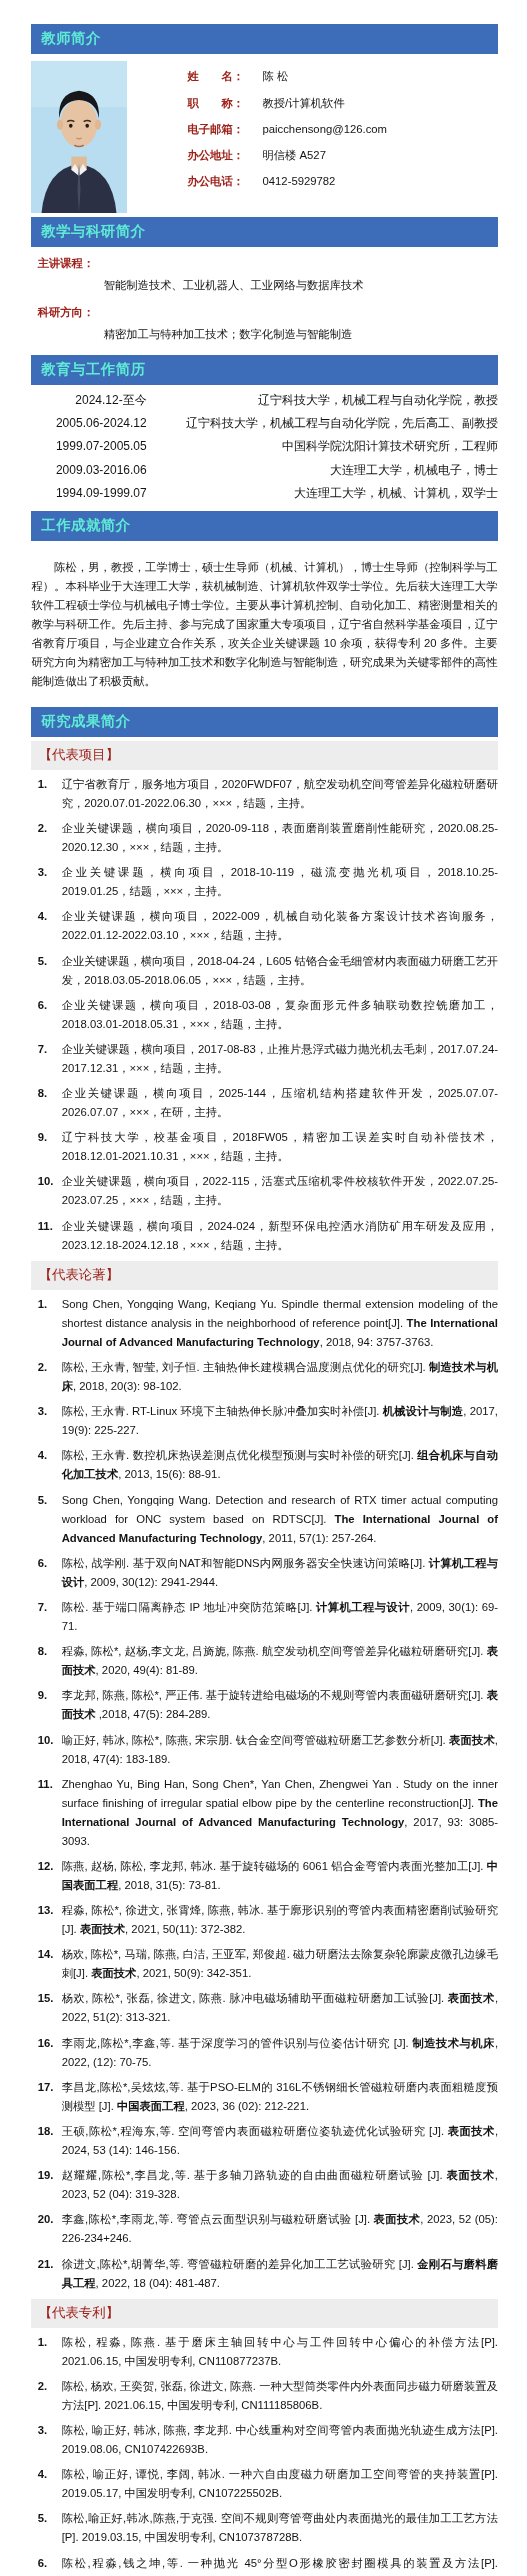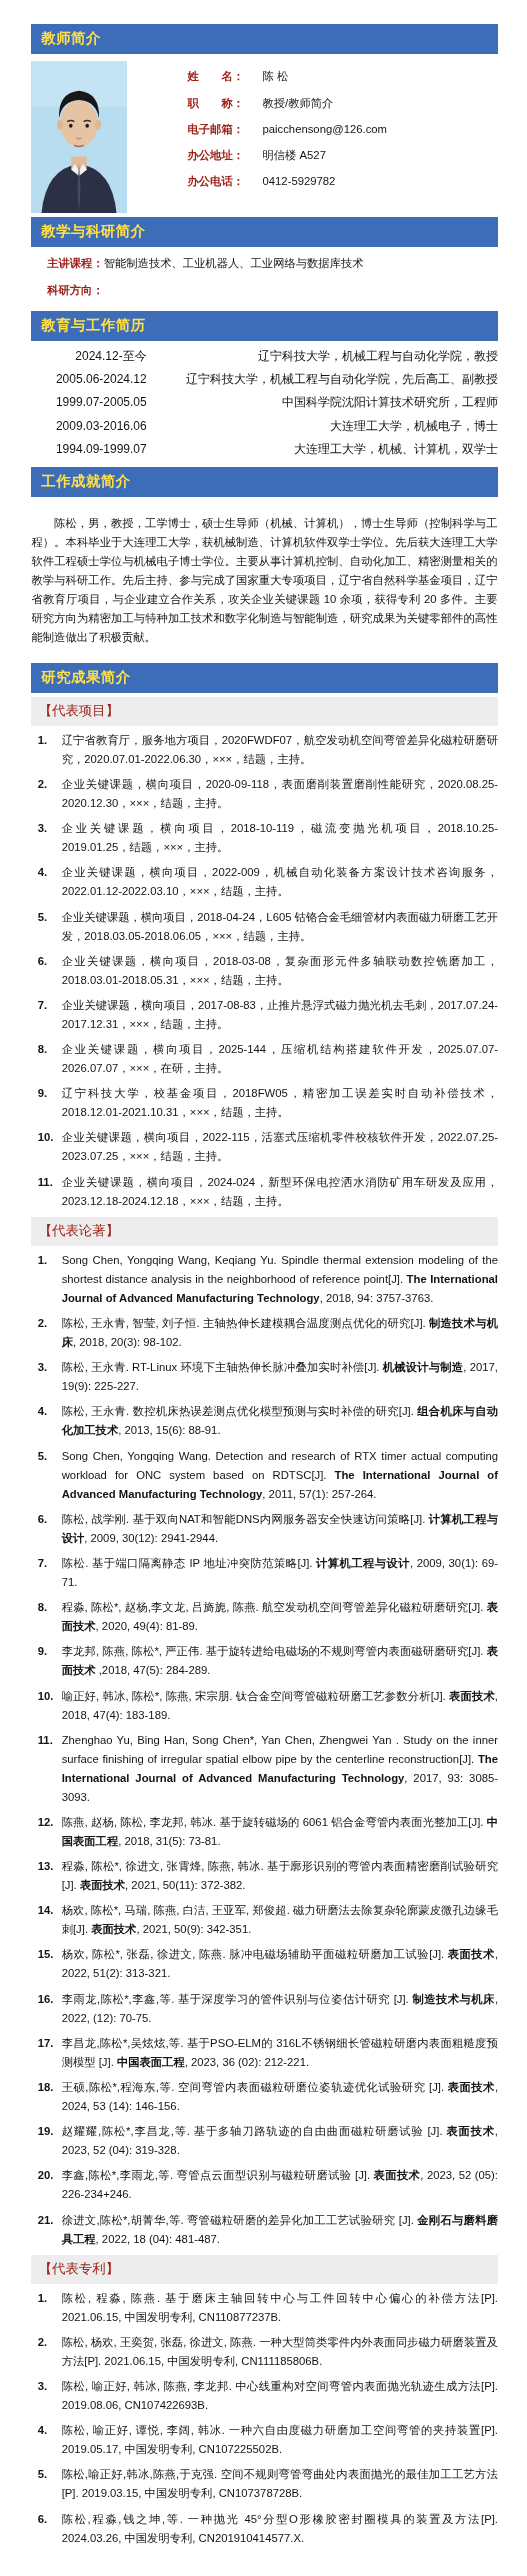--- a/index.html
+++ b/index.html
@@ -10,40 +10,40 @@
   }
   html,body{margin:0;padding:0;background:#ffffff;}
   body{
     width:528px;
     font-family:"Liberation Sans","DejaVu Sans",sans-serif;
     color:#141414;
   }
   .container{padding:24px 30px 21.6px 31px;}
   .banner{
     background:var(--accent-blue);
-    color:#fde047;
+    color:#5eead4;
     font-weight:bold;
     font-size:14.4px;
     line-height:15.5px;
     padding:7.2px 5.2px 7.2px 10.3px;
     letter-spacing:0.5px;
   }
   .banner.mt{margin-top:8px;}
   
   .profile-row{display:flex;padding:7.2px 0 4.1px 0;}
   .photo{width:96px;height:152px;flex:none;background:var(--photo-bg);}
   .fields{margin-left:16.5px;padding-top:8.2px;flex:1;}
   .frow{display:flex;margin-bottom:10.8px;font-size:11.3px;line-height:15.5px;padding-left:44px;}
   .flabel{color:var(--accent-red);font-weight:bold;width:75px;flex:none;}
   .fvalue{color:#141414;}
   
   .teach-block{padding:9.3px 0 2.1px 6.7px;}
   .trow{display:flex;font-size:11.3px;line-height:15.5px;margin-bottom:10.8px;}
-  .tlabel{color:var(--accent-red);font-weight:bold;width:66px;flex:none;text-align:right;}
-  .tvalue{flex:1;}
+  .tlabel{color:var(--accent-red);font-weight:bold;width:66px;flex:none;}
+  .tvalue{flex:1;margin-top:22px;}
   
   .edu-block{padding:8.2px 0 2.1px 6.7px;font-size:12px;text-align:right;}
   .erow{display:flex;margin-bottom:7.7px;line-height:15.5px;}
   .eperiod{width:109px;flex:none;}
   .edetail{flex:1;}
   
   .para{font-size:11.3px;line-height:19px;text-align:justify;padding:6.2px 0.5px 4.1px 0.5px;}
   .para.indent{text-indent:2em;}
   
   .subhead{
@@ -106,21 +106,21 @@
     </div>
     <div class="fields">
 
         <div class="frow">
           <span class="flabel">姓　　名：</span>
           <span class="fvalue">陈 松</span>
         </div>
 
         <div class="frow">
           <span class="flabel">职　　称：</span>
-          <span class="fvalue">教授/教师简介</span>
+          <span class="fvalue">教授/计算机软件</span>
         </div>
 
         <div class="frow">
           <span class="flabel">电子邮箱：</span>
           <span class="fvalue">paicchensong@126.com</span>
         </div>
 
         <div class="frow">
           <span class="flabel">办公地址：</span>
           <span class="fvalue">明信楼 A527</span>
@@ -137,20 +137,21 @@
 
   <div class="teach-block">
 
       <div class="trow">
         <span class="tlabel">主讲课程：</span>
         <span class="tvalue">智能制造技术、工业机器人、工业网络与数据库技术</span>
       </div>
 
       <div class="trow">
         <span class="tlabel">科研方向：</span>
+        <span class="tvalue">精密加工与特种加工技术；数字化制造与智能制造</span>
       </div>
     </div>
 
   <div class="banner">教育与工作简历</div>
 
   <div class="edu-block">
 
       <div class="erow">
         <span class="eperiod">2024.12-至今</span>
         <span class="edetail">辽宁科技大学，机械工程与自动化学院，教授</span>

